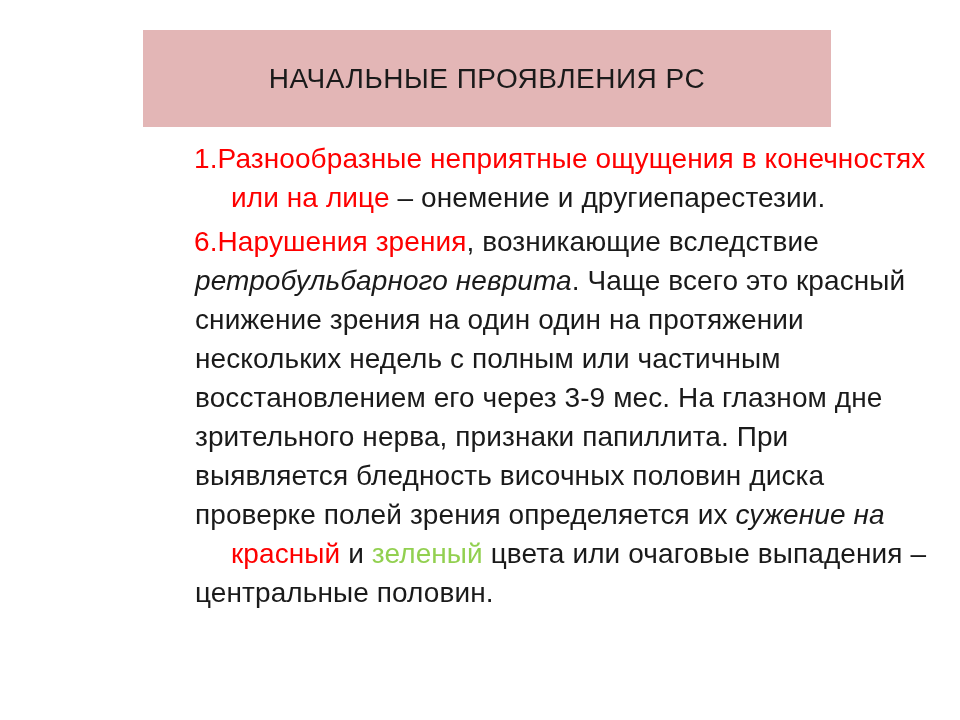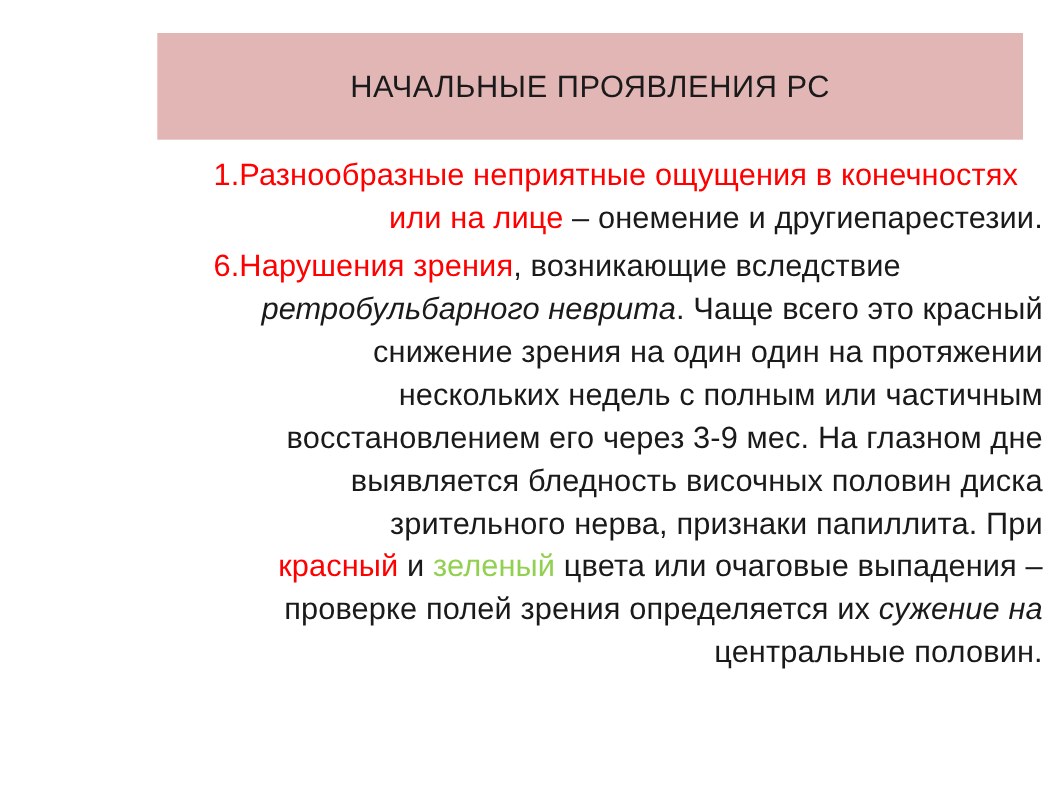--- a/index.html
+++ b/index.html
@@ -12,21 +12,21 @@
   }
   .slide {
     position: absolute;
     inset: 0;
     background: var(--background, #ffffff);
   }
   .title-banner {
     position: absolute;
     left: 143px;
     top: 30px;
-    width: 787px;
+    width: 688px;
     height: 97px;
     background: var(--header-bg, #e3b6b6);
     display: flex;
     align-items: center;
     justify-content: center;
   }
   .slide-title {
     font-size: 28px;
     font-weight: 400;
     color: var(--text, #1a1a1a);
@@ -40,21 +40,21 @@
     width: 790px;
     font-size: 28px;
     color: var(--text, #1a1a1a);
     letter-spacing: 0.1px;
   }
   .text-line {
     height: 39px;
     line-height: 39px;
     white-space: nowrap;
   }
-  .text-line.cont { padding-left: 37px; text-align: right; }
+  .text-line.cont { padding-left: 37px; }
   .text-line.item-start-gap { margin-top: 5px; }
   .seg-red    { color: var(--red, #fe0000); margin-left: 36px; }
   .seg-green  { color: var(--green, #92d050); }
   .seg-bold-italic { font-weight: 400; font-style: italic; }
   .seg-italic { font-style: italic; }
 </style>
 </head>
 <body>
 
 <div class="slide">
@@ -72,24 +72,24 @@
     <div class="text-line item-start-gap"><span class="seg-red">6.Нарушения зрения</span><span>, возникающие вследствие</span></div>
 
     <div class="text-line cont"><span class="seg-bold-italic">ретробульбарного неврита</span><span>. Чаще всего это красный</span></div>
 
     <div class="text-line cont"><span>снижение зрения на один один на протяжении</span></div>
 
     <div class="text-line cont"><span>нескольких недель с полным или частичным</span></div>
 
     <div class="text-line cont"><span>восстановлением его через 3-9 мес. На глазном дне</span></div>
 
+    <div class="text-line cont"><span>зрительного нерва, признаки папиллита. При</span></div>
+
     <div class="text-line cont"><span>выявляется бледность височных половин диска</span></div>
 
-    <div class="text-line cont"><span>зрительного нерва, признаки папиллита. При</span></div>
+    <div class="text-line cont"><span>проверке полей зрения определяется их </span><span class="seg-italic">сужение на</span></div>
 
     <div class="text-line cont"><span class="seg-red">красный</span><span> и </span><span class="seg-green">зеленый</span><span> цвета или очаговые выпадения –</span></div>
-
-    <div class="text-line cont"><span>проверке полей зрения определяется их </span><span class="seg-italic">сужение на</span></div>
 
     <div class="text-line cont"><span>центральные половин.</span></div>
 
   </div>
 </div>
 
 </body></html>

